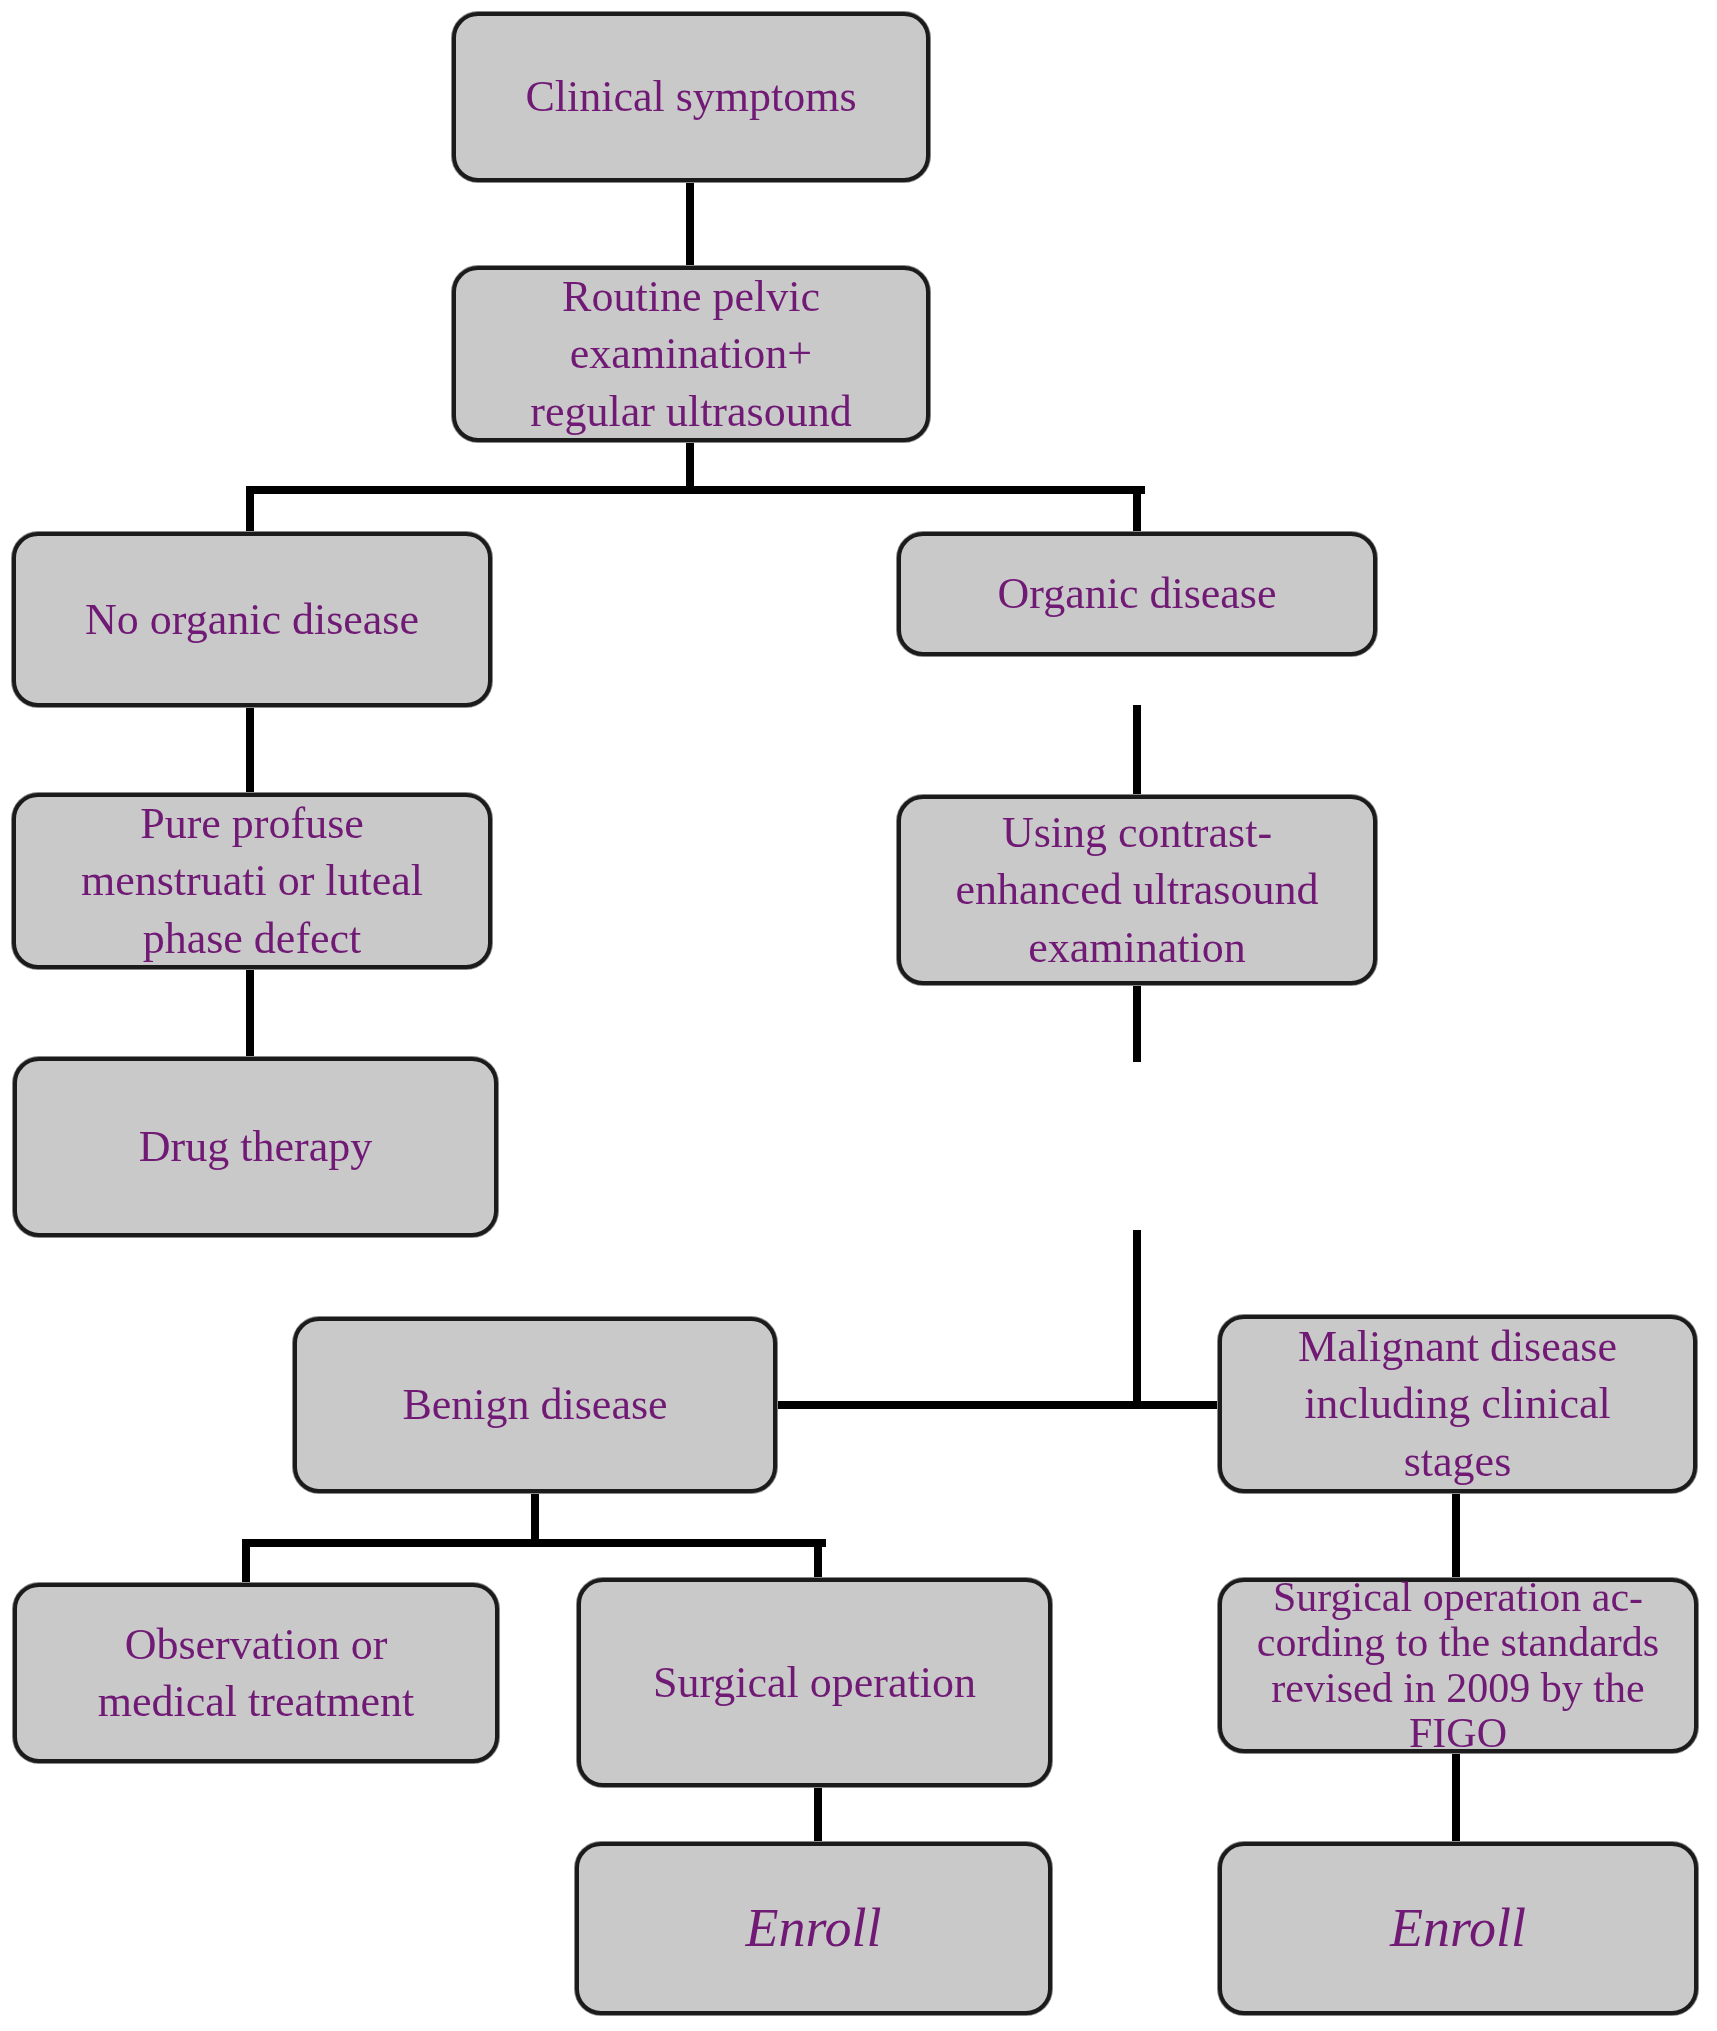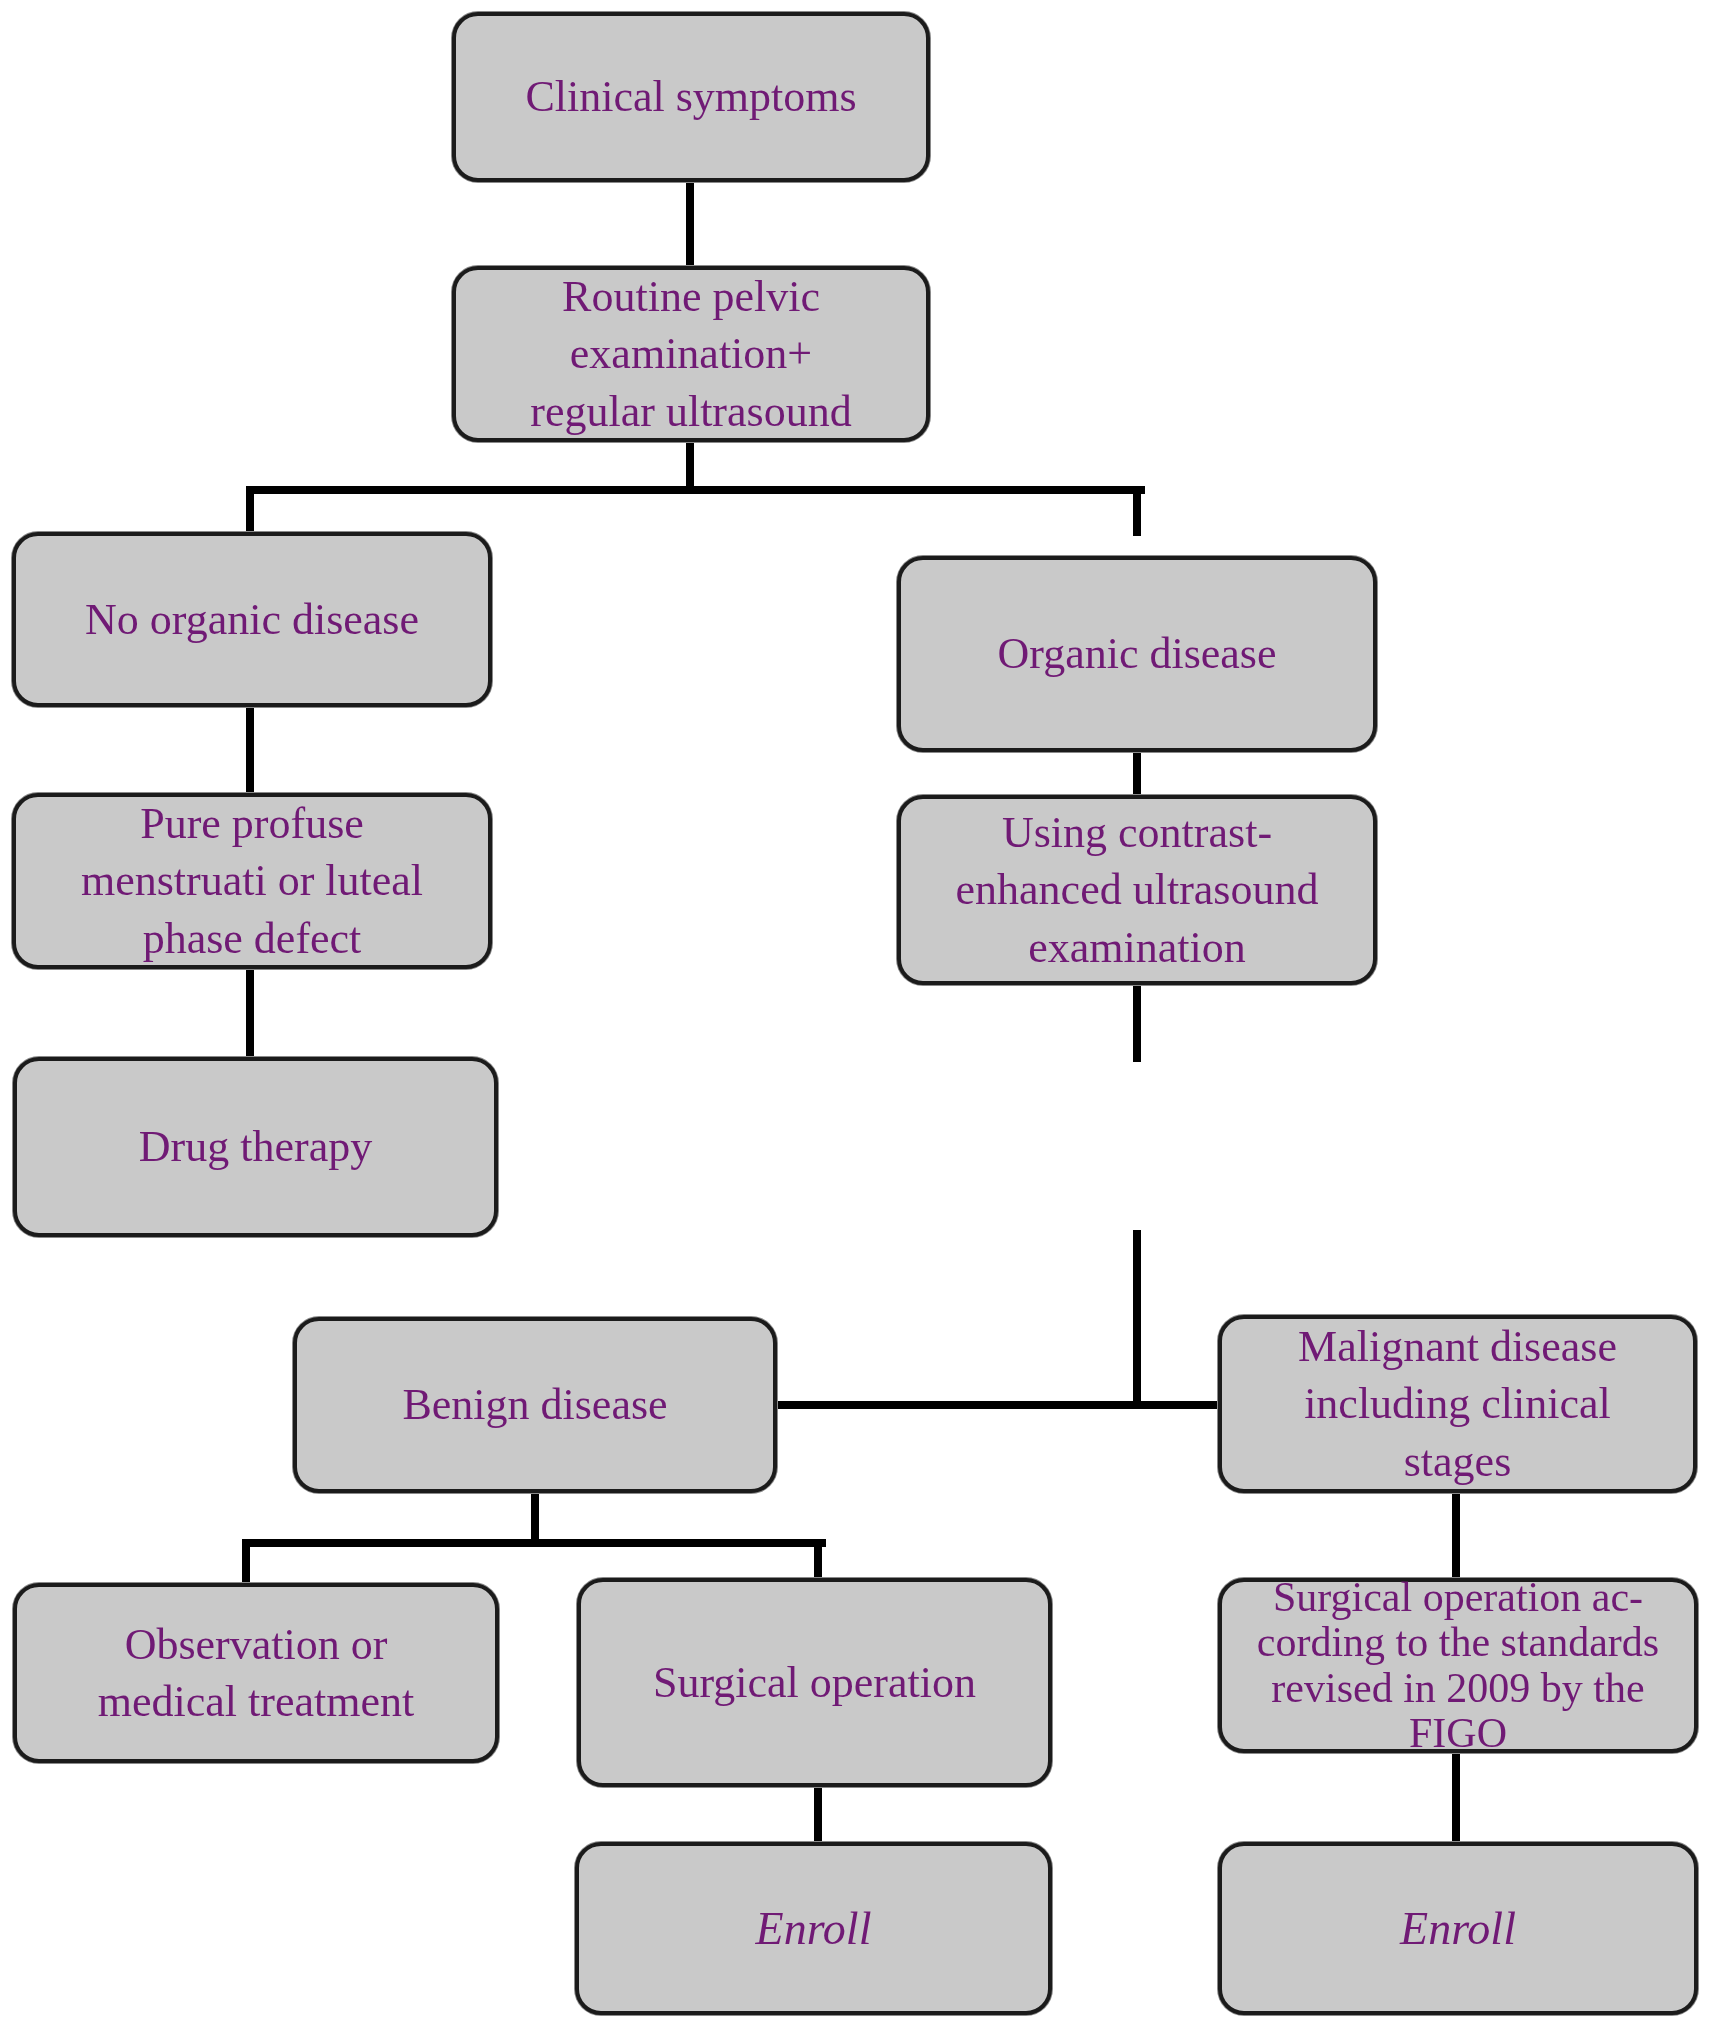--- a/index.html
+++ b/index.html
@@ -23,21 +23,21 @@
     align-items: center;
     justify-content: center;
     text-align: center;
     white-space: pre-line;
     font-size: 44px;
     line-height: 1.3;
     padding: 4px 10px;
   }
   .node.small { font-size: 43px; line-height: 1.25; }
   .node.tight { font-size: 42px; line-height: 1.08; padding: 4px 2px; }
-  .node.italic { font-style: italic; font-size: 46px; }
+  .node.italic { font-style: italic; font-size: 54px; }
   .edge {
     position: absolute;
     background: #000000;
   }
   .edge.v { width: 8px; }
   .edge.h { height: 8px; }
 </style>
 </head>
 <body>
 
@@ -63,21 +63,21 @@
   <div class="edge v" style="left:1452px; top:1751px; height:95px"></div>
 
   <div class="node" style="left:452px; top:12px; width:478px; height:170px">Clinical symptoms</div>
 
   <div class="node" style="left:452px; top:266px; width:478px; height:176px">Routine pelvic
 examination+
 regular ultrasound</div>
 
   <div class="node" style="left:12px; top:532px; width:480px; height:175px">No organic disease</div>
 
-  <div class="node" style="left:897px; top:556px; width:480px; height:196px">Organic disease</div>
+  <div class="node" style="left:897px; top:532px; width:480px; height:124px">Organic disease</div>
 
   <div class="node" style="left:12px; top:793px; width:480px; height:176px">Pure profuse
 menstruati or luteal
 phase defect</div>
 
   <div class="node" style="left:897px; top:795px; width:480px; height:190px">Using contrast-
 enhanced ultrasound
 examination</div>
 
   <div class="node" style="left:13px; top:1057px; width:485px; height:180px">Drug therapy</div>

